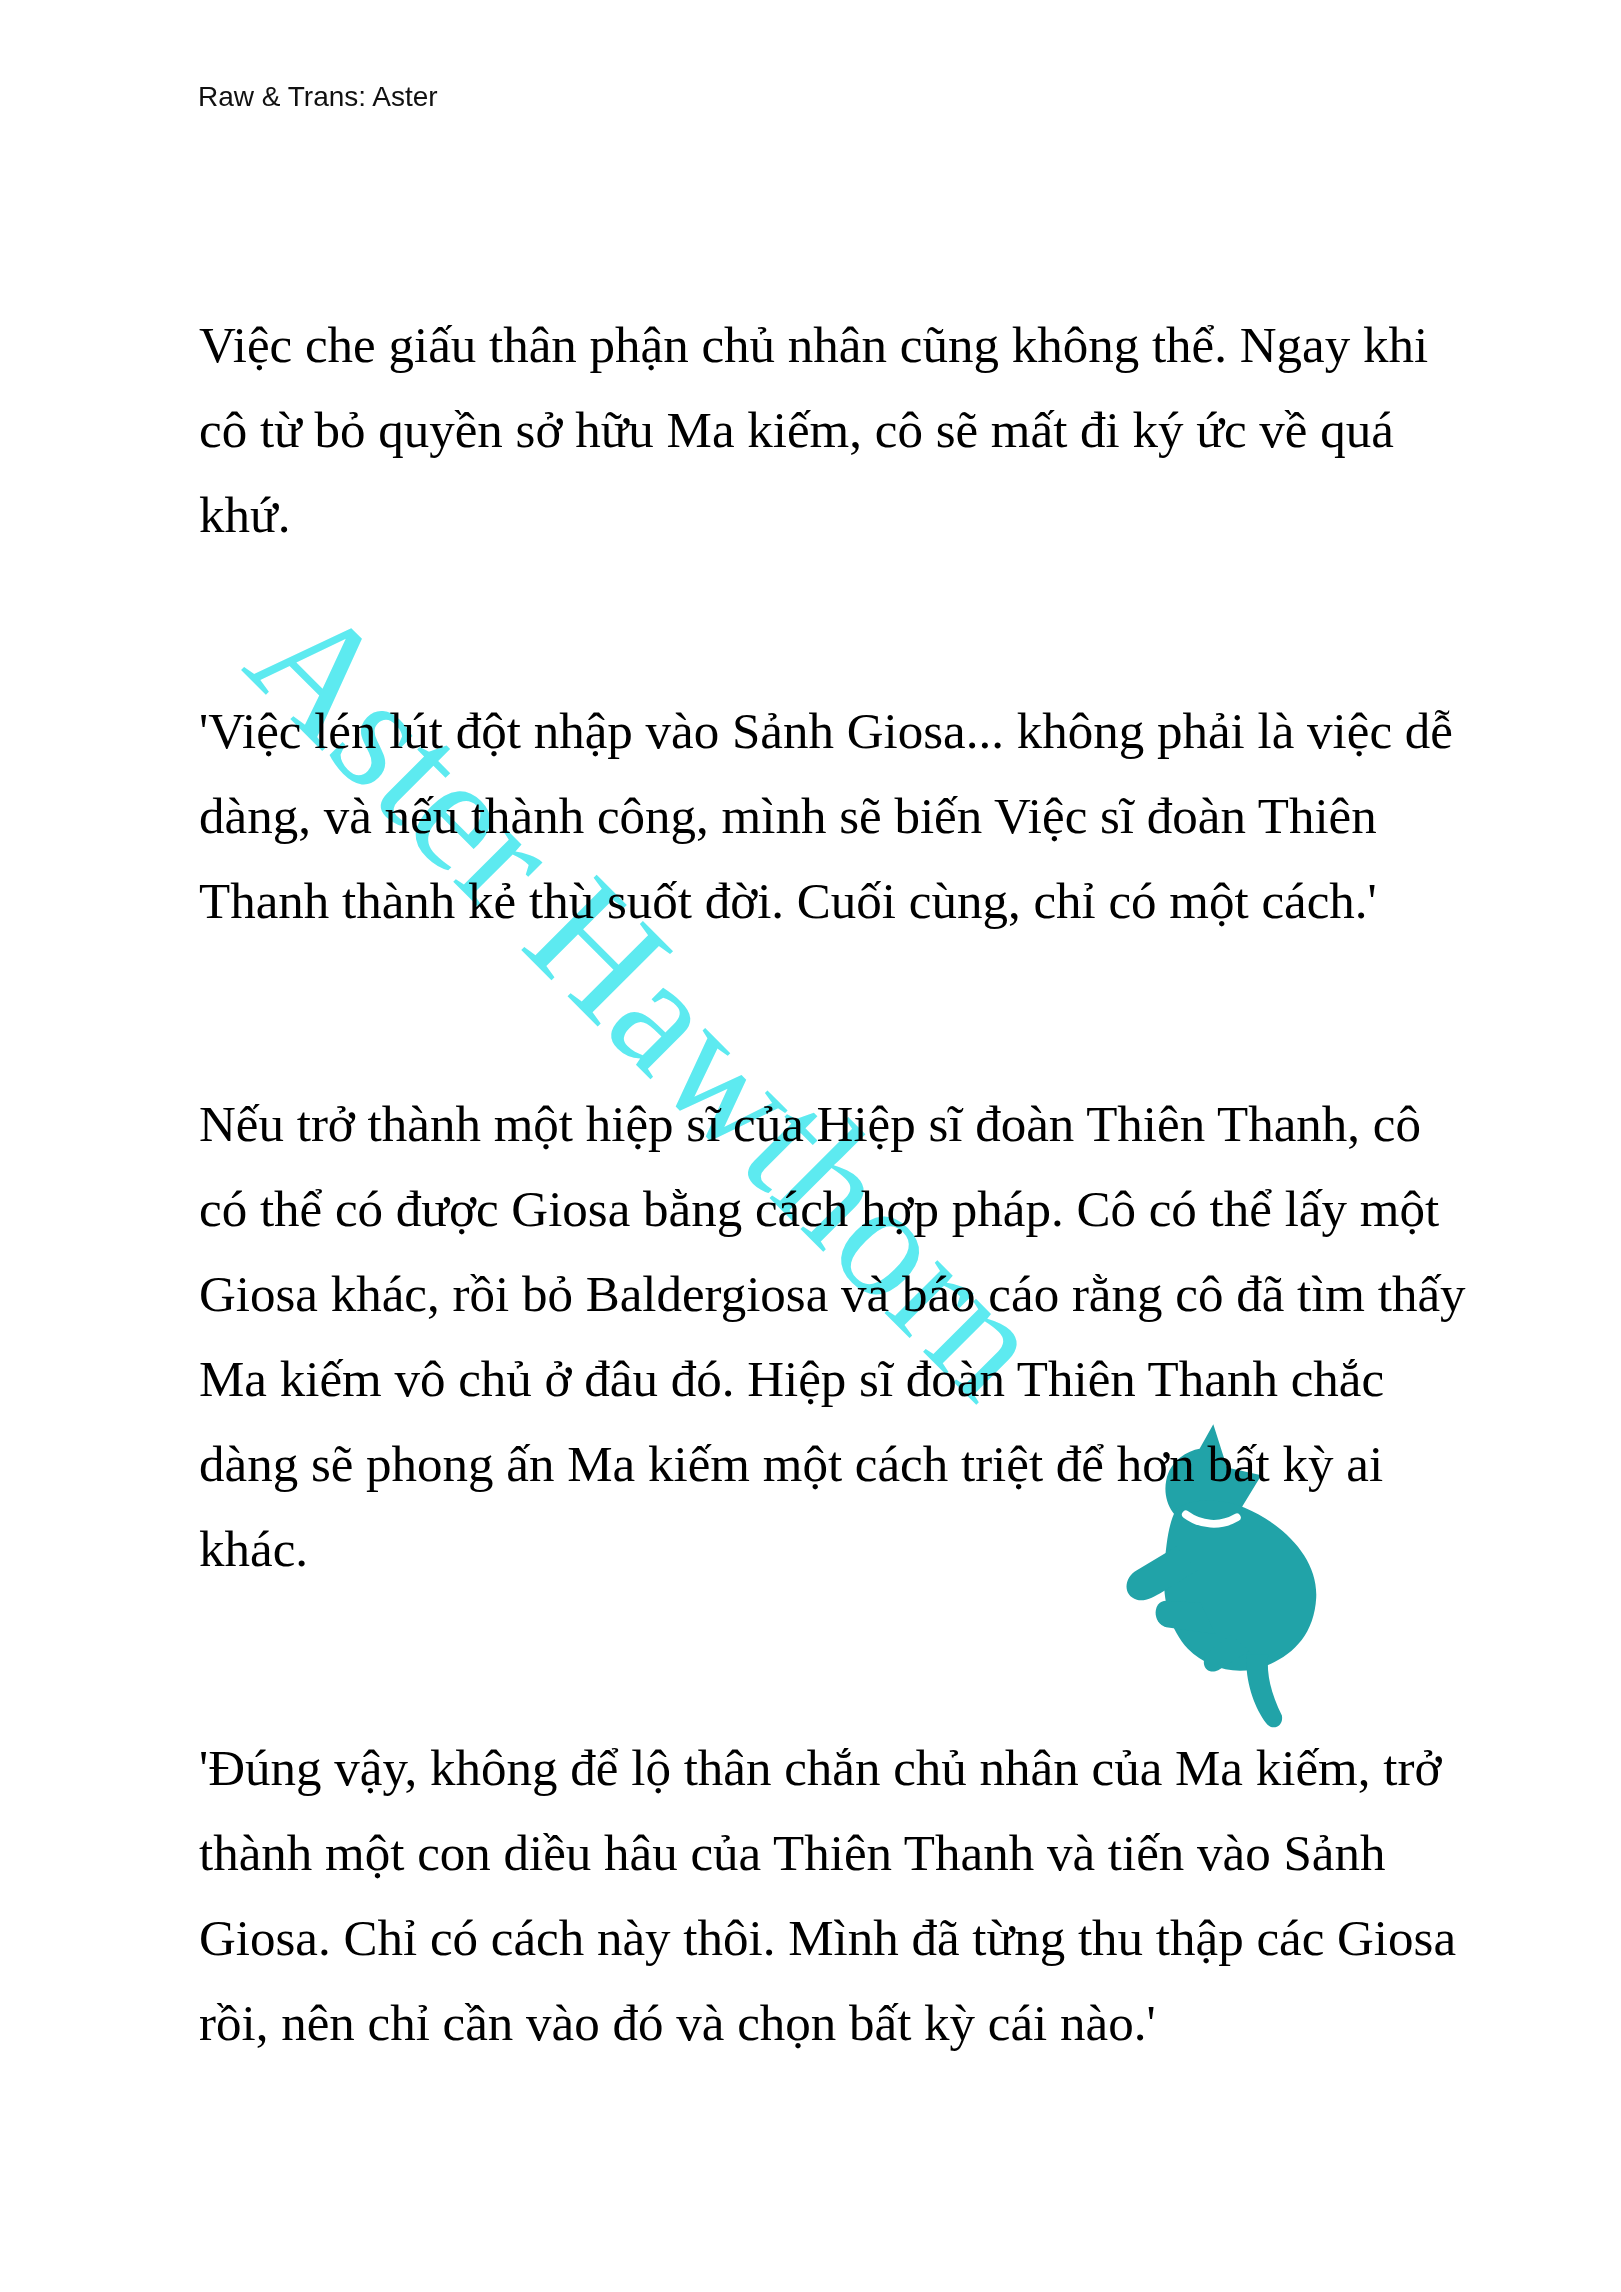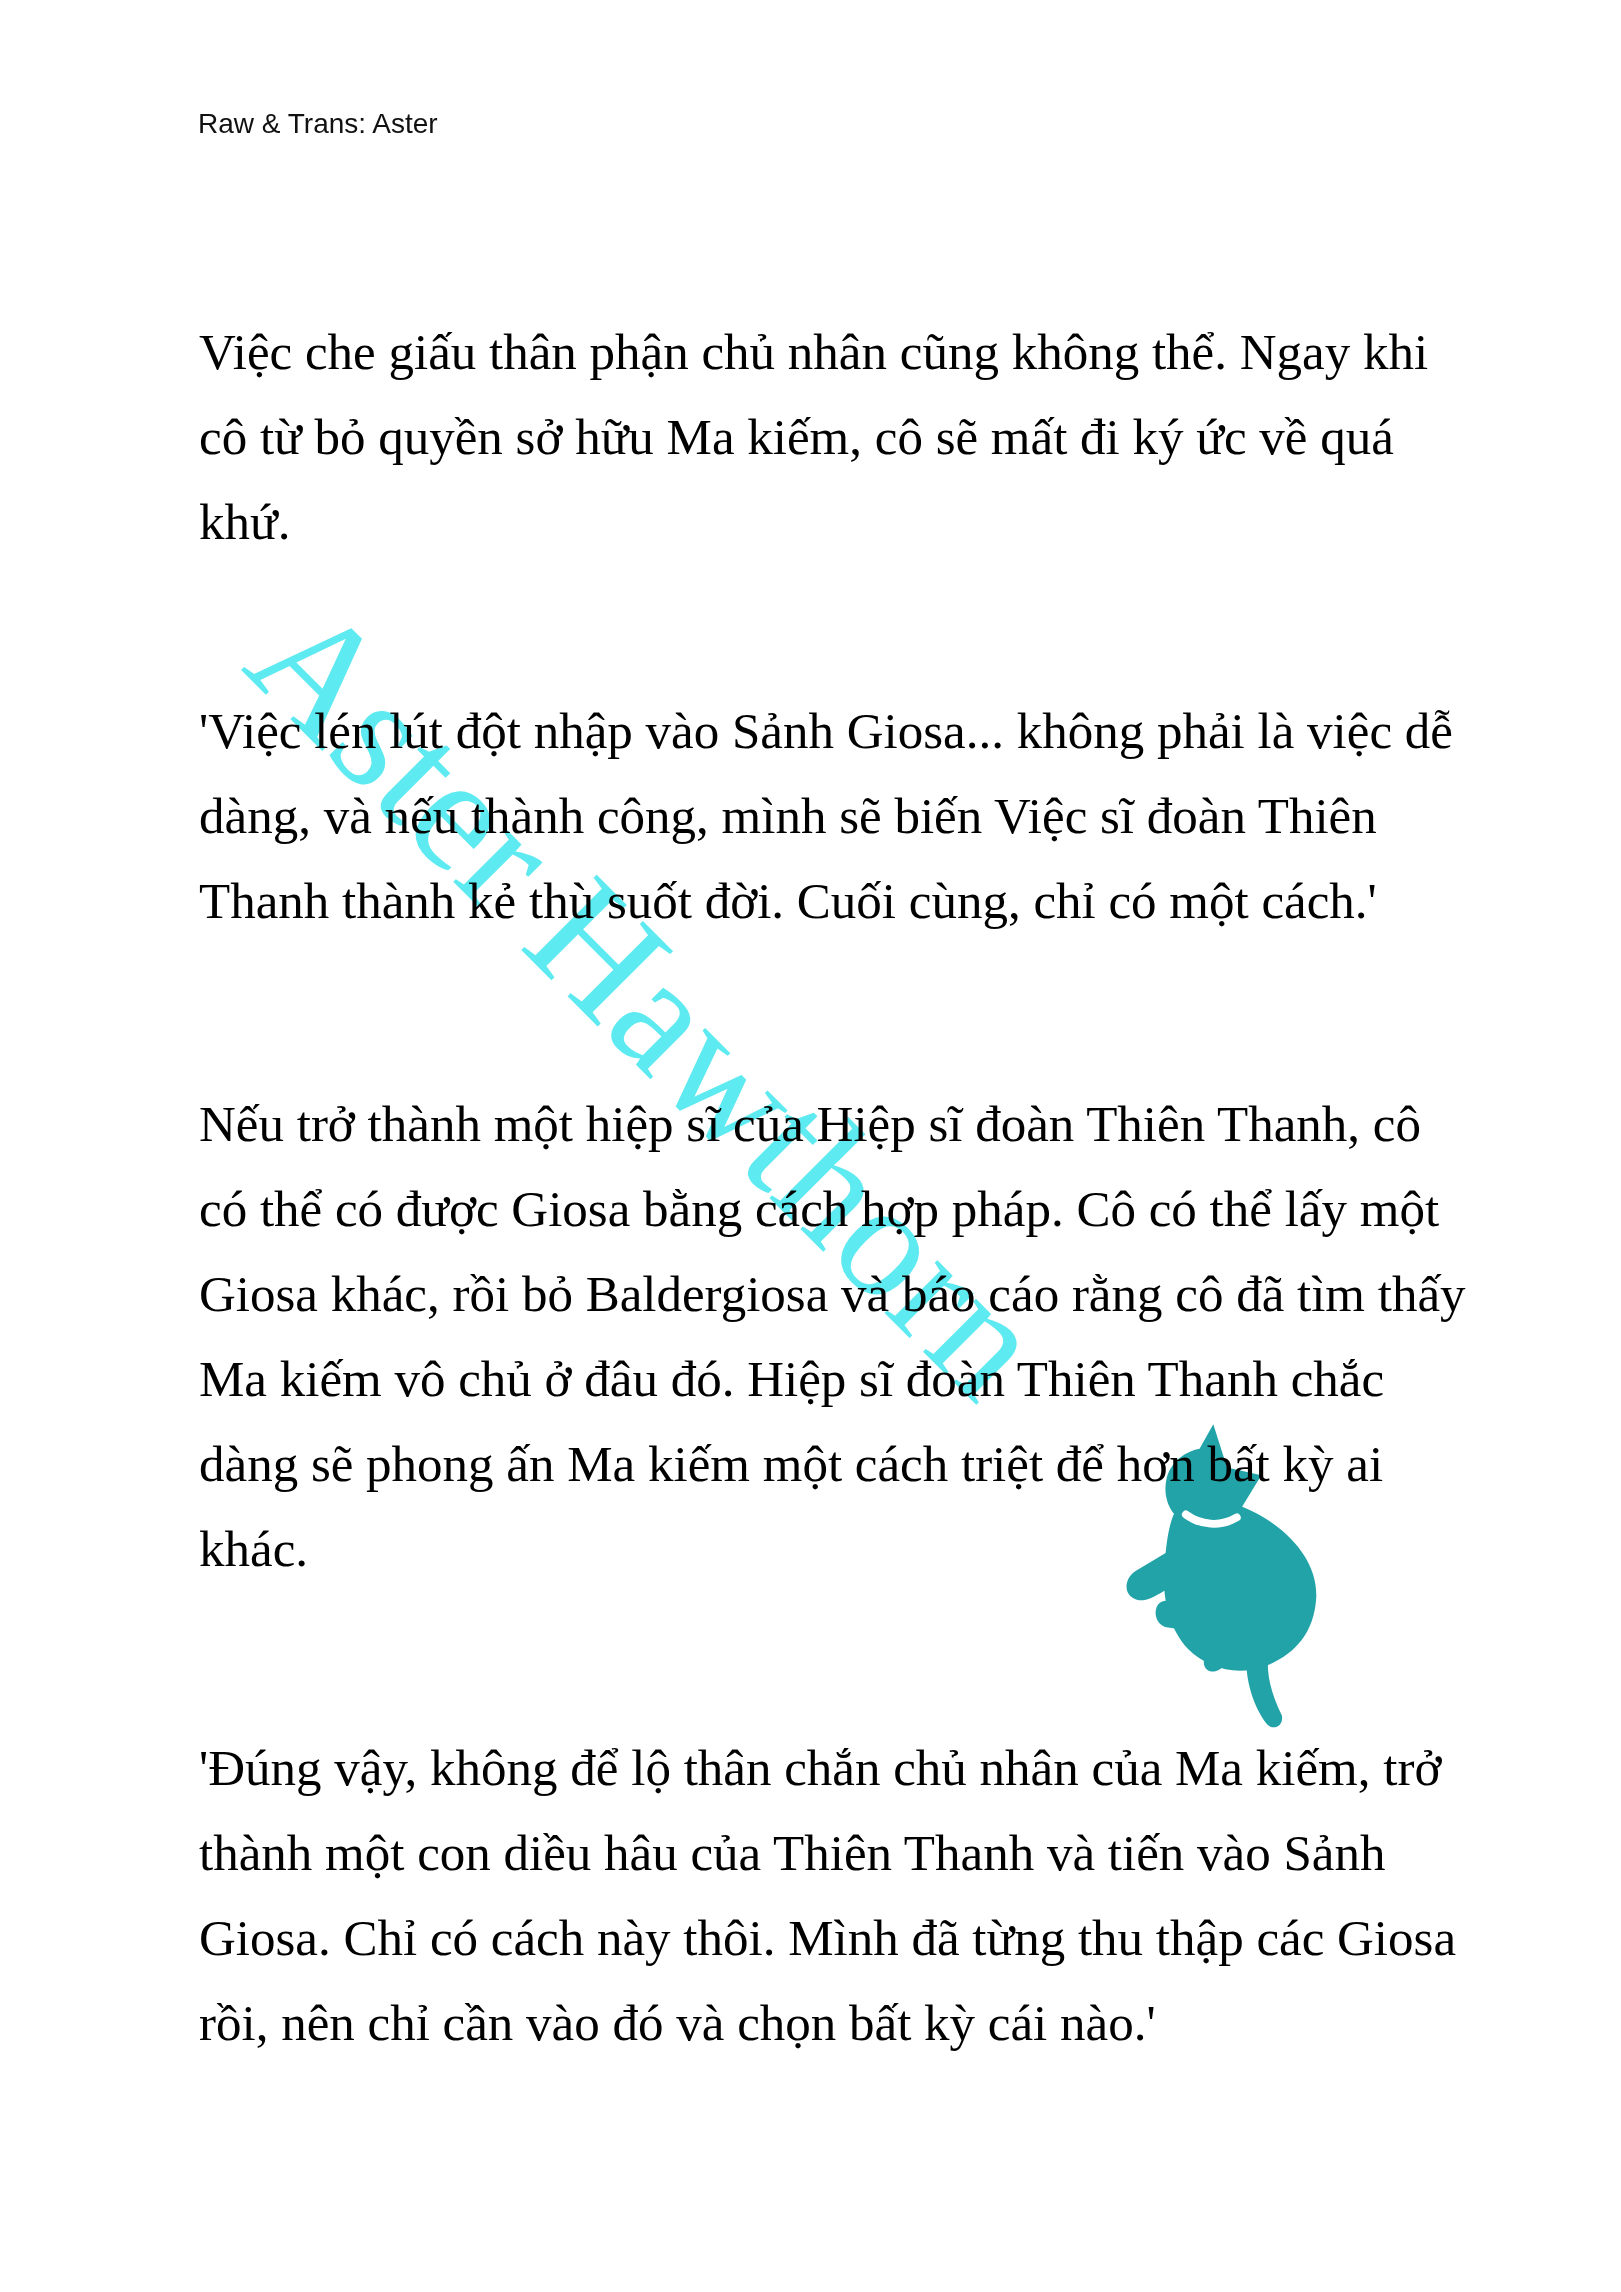--- a/index.html
+++ b/index.html
@@ -24,21 +24,21 @@
       position: absolute;
       left: 0; top: 0;
       width: 1621px;
       height: 2293px;
       pointer-events: none;
       z-index: 1;
     }
     .header {
       position: absolute;
       left: 198px;
-      top: 110px;
+      top: 83px;
       font-family: "Liberation Sans", sans-serif;
       font-size: 28px;
       line-height: 28px;
       color: #111111;
       white-space: nowrap;
       z-index: 2;
     }
     .para {
       position: absolute;
       left: 199px;
@@ -46,21 +46,21 @@
       font-size: 51px;
       line-height: 85px;
       color: #000000;
       z-index: 2;
     }
     .line {
       display: block;
       white-space: nowrap;
       height: 85px;
     }
-    #p1 { top: 310px; }
+    #p1 { top: 303px; }
     #p2 { top: 689px; }
     #p3 { top: 1082px; }
     #p4 { top: 1726px; }
   </style>
 </head>
 <body>
 
 <div class="page">
 
   <svg class="decor" width="1621" height="2293" viewBox="0 0 1654 2339" xmlns="http://www.w3.org/2000/svg">

